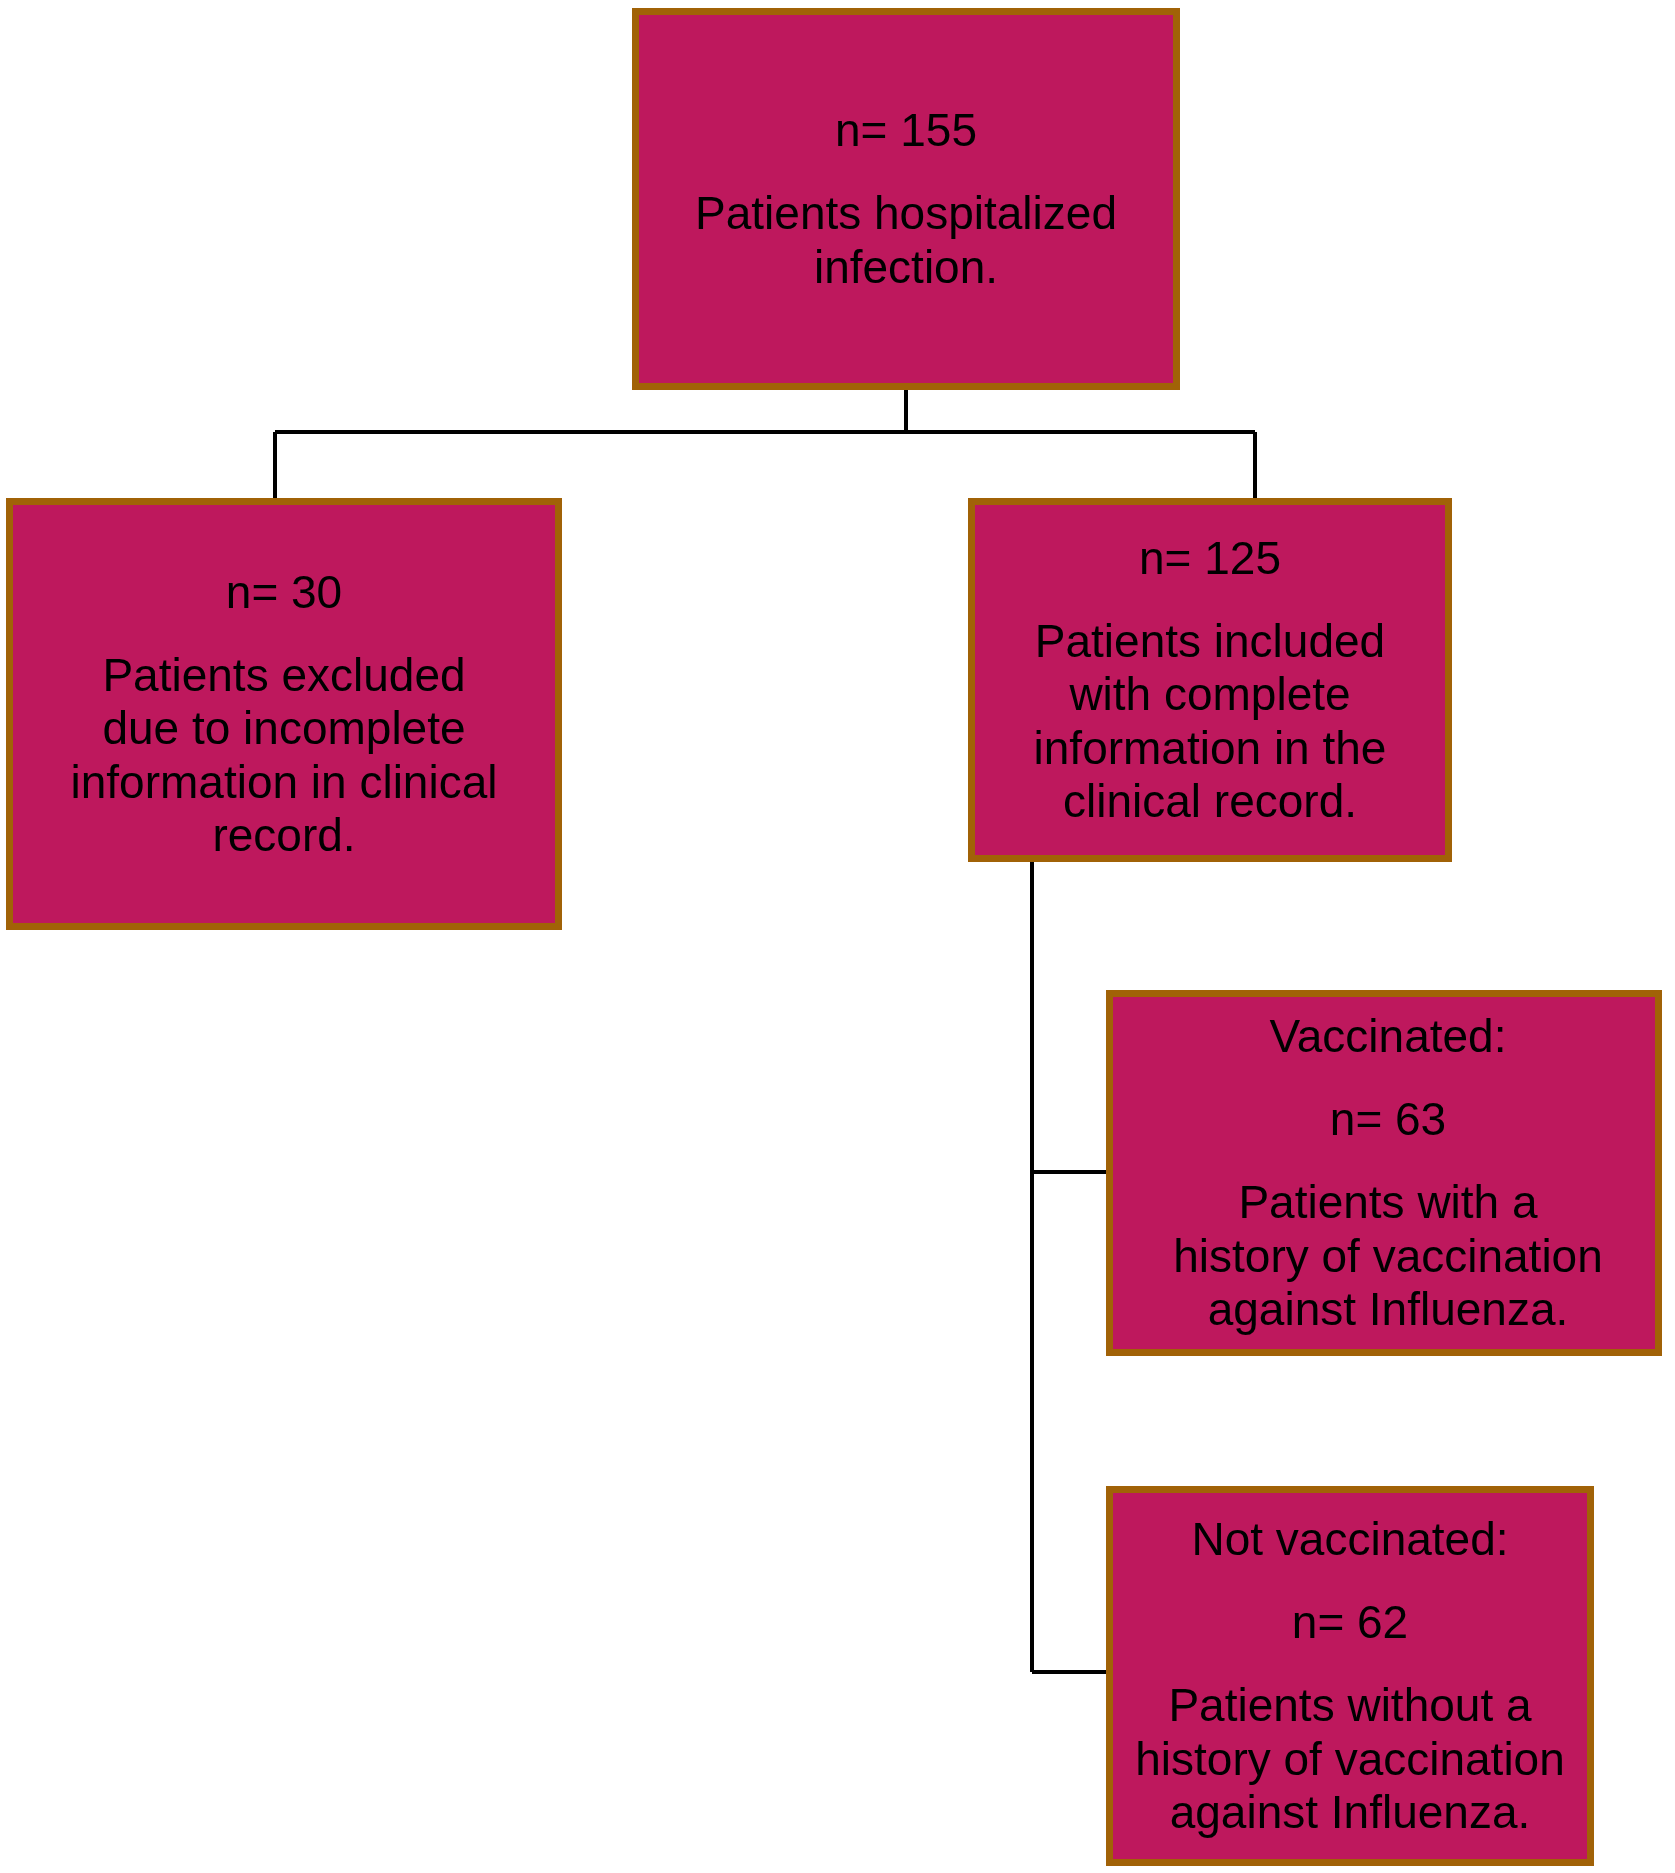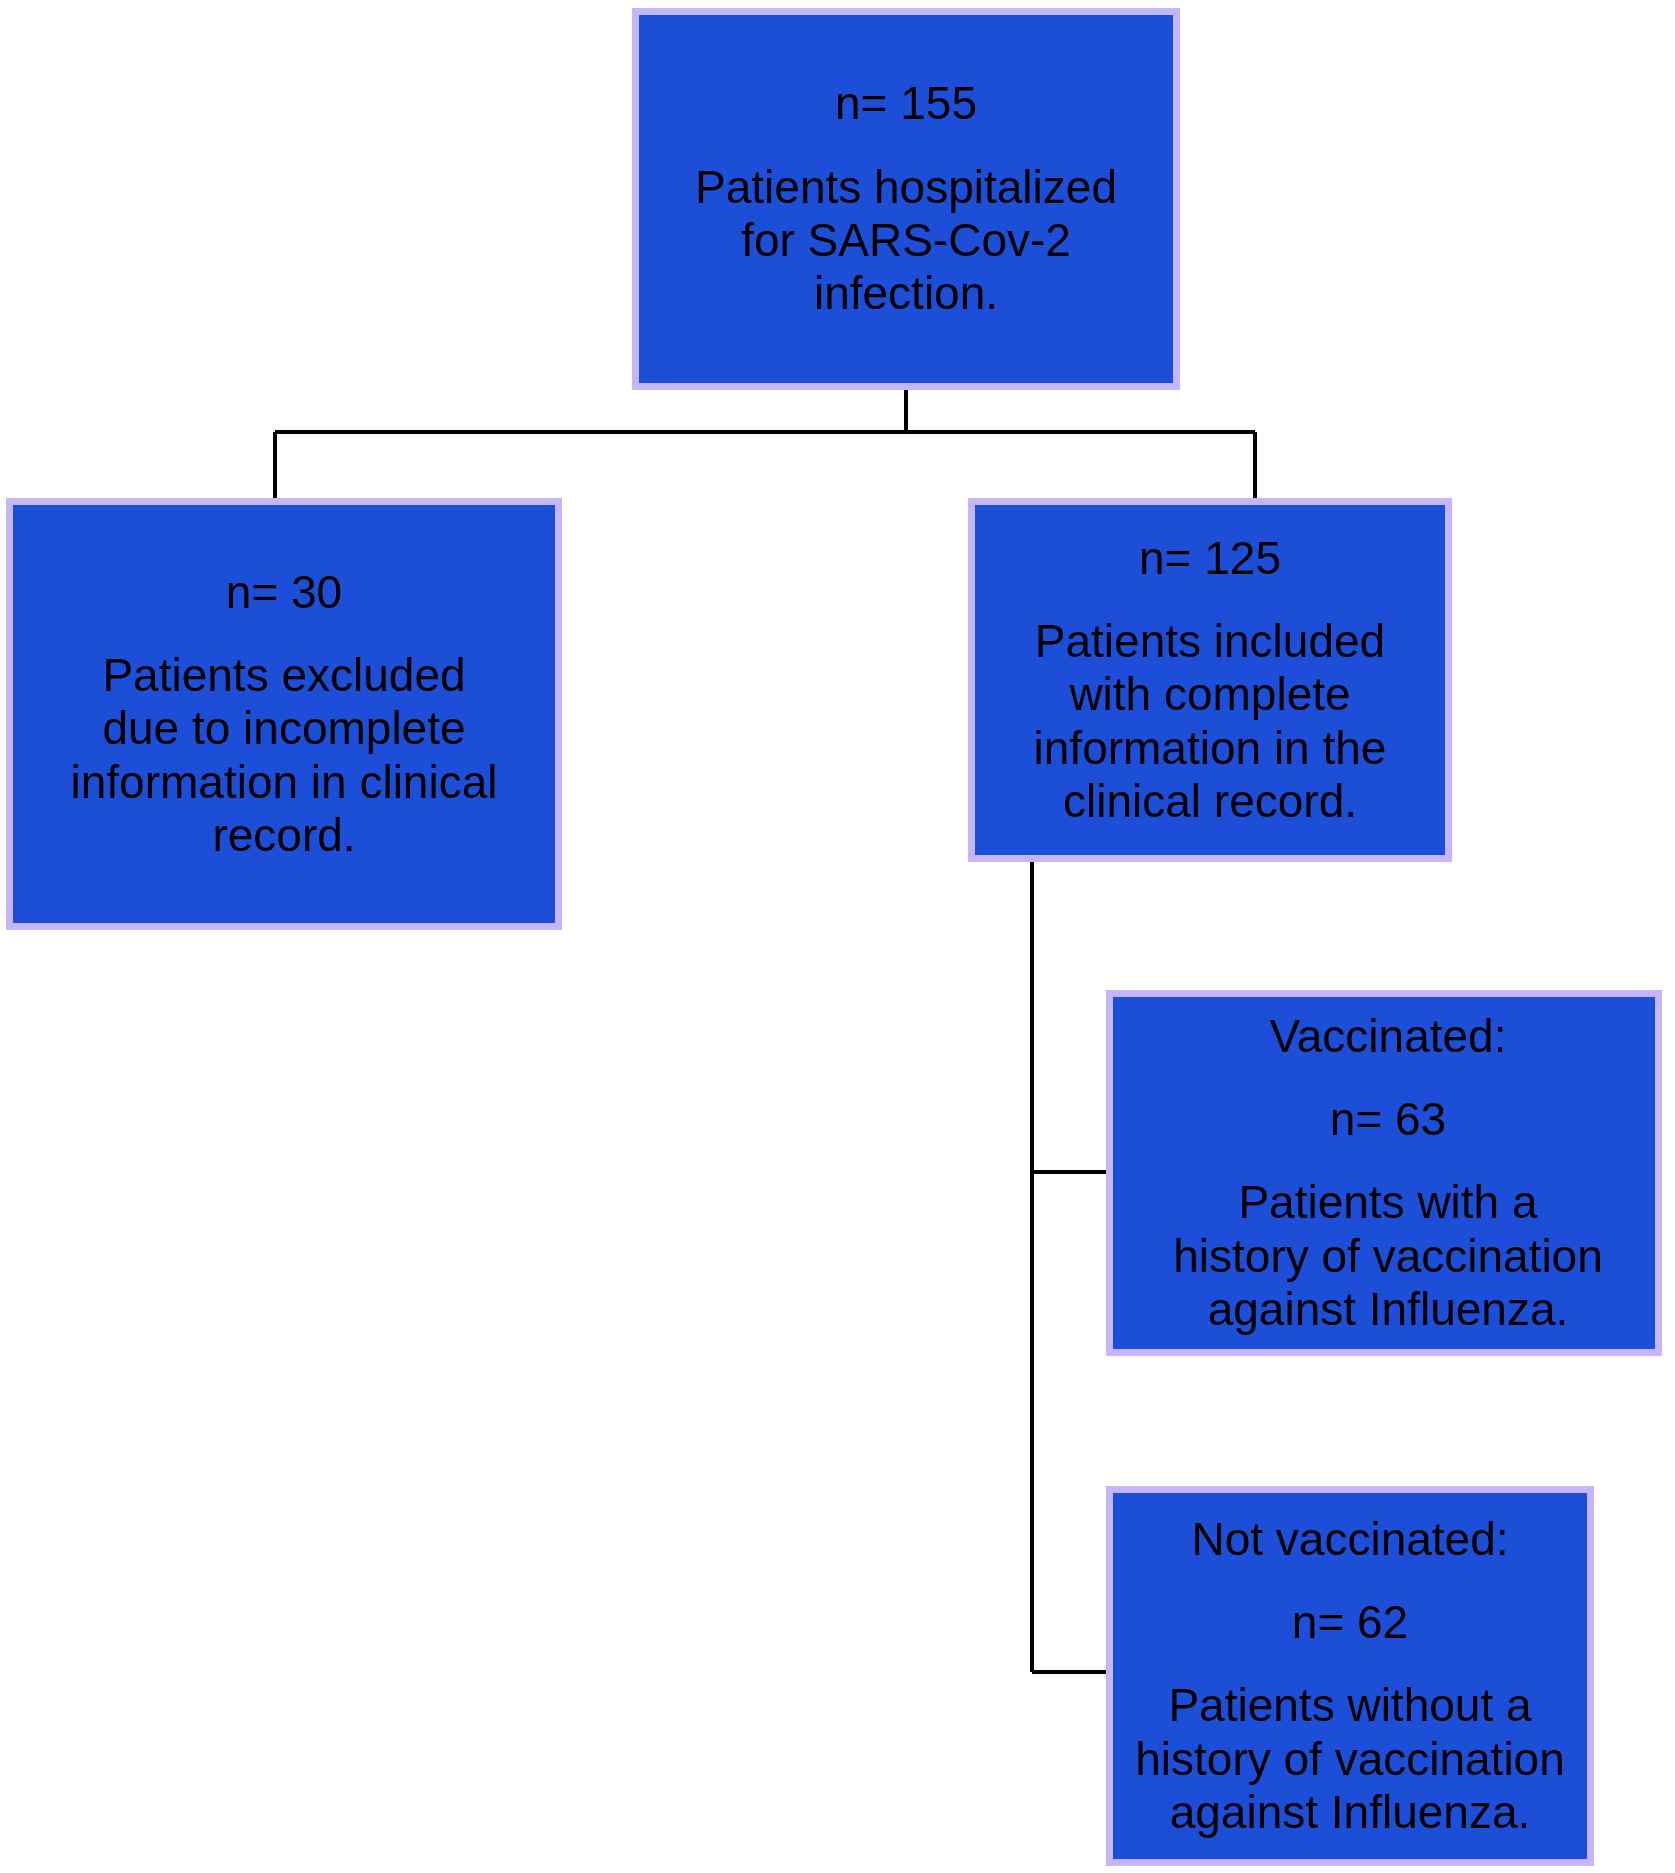--- a/index.html
+++ b/index.html
@@ -20,22 +20,22 @@
     position: absolute;
     left: 0;
     top: 0;
     width: 1675px;
     height: 1873px;
     pointer-events: none;
   }
   .node {
     position: absolute;
     box-sizing: border-box;
-    background: #1d4ed8;
-    border: 7px solid #c4b5fd;
+    background: #be185d;
+    border: 7px solid #a16207;
     display: flex;
     flex-direction: column;
     align-items: center;
     justify-content: center;
     text-align: center;
     color: #000000;
     z-index: 2;
   }
   .node .line {
     display: block;
@@ -87,21 +87,20 @@
     <path d="M 1255 432 L 1255 498" stroke="#000000" stroke-width="4" fill="none"></path>
 
     <path d="M 1032 862 L 1032 1672" stroke="#000000" stroke-width="4" fill="none"></path>
     <path d="M 1032 1172 L 1106 1172" stroke="#000000" stroke-width="4" fill="none"></path>
     <path d="M 1032 1672 L 1106 1672" stroke="#000000" stroke-width="4" fill="none"></path>
   </svg>
 
   <div class="node" id="node-total">
     <span class="line count-line gap-after-count">n= 155</span>
     <span class="line body-line">Patients hospitalized</span>
-    <span class="line body-line">for SARS-Cov-2</span>
     <span class="line body-line">infection.</span>
   </div>
 
   <div class="node" id="node-excluded">
     <span class="line count-line gap-after-count">n= 30</span>
     <span class="line body-line">Patients excluded</span>
     <span class="line body-line">due to incomplete</span>
     <span class="line body-line">information in clinical</span>
     <span class="line body-line">record.</span>
   </div>

